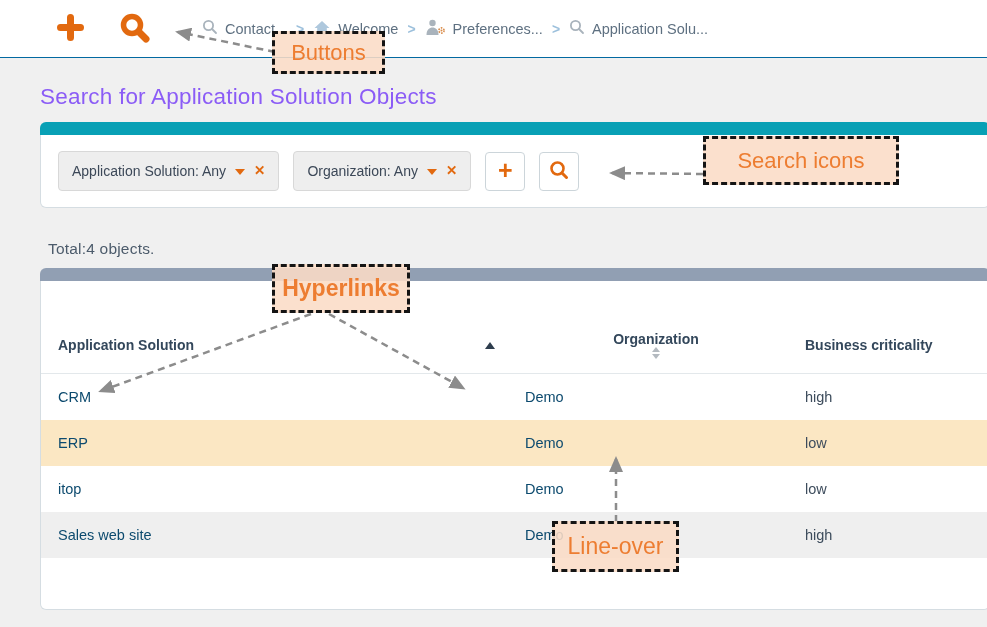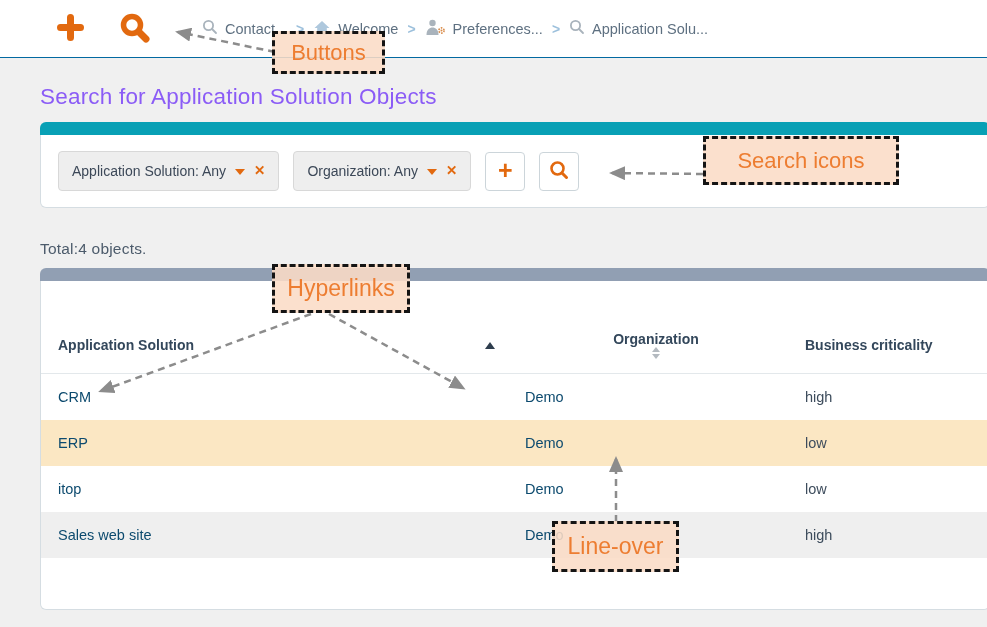--- a/index.html
+++ b/index.html
@@ -30,21 +30,21 @@
   .pill{display:flex;align-items:center;gap:9px;height:38px;padding:0 13px;background:#eeeeee;
         border:1px solid #d8d8d8;border-radius:4px;font-size:14px;color:#3c4858;cursor:pointer;justify-content:space-between;}
   .caret{width:0;height:0;border-left:5px solid transparent;border-right:5px solid transparent;
          border-top:6px solid #e2690f;margin-top:1px;}
   .pill-x{color:#e2690f;font-weight:700;font-size:13.5px;line-height:1;}
   .sq-btn{width:40px;height:39px;background:#fff;border:1px solid #ccd5da;border-radius:4px;
           display:flex;align-items:center;justify-content:center;cursor:pointer;padding:0;}
   .plus-glyph{color:#e2690f;font-size:25px;font-weight:600;line-height:1;margin-top:-2px;}
 
   
-  .total{position:absolute;left:40px;top:240px;font-size:15.5px;color:#4c5b6b;letter-spacing:.2px;}
+  .total{position:absolute;left:48px;top:240px;font-size:15.5px;color:#4c5b6b;letter-spacing:.2px;}
   .table-panel{position:absolute;left:40px;top:268px;width:950px;height:342px;}
   .strip{height:13px;background:#919fb3;border-radius:6px 6px 0 0;}
   .tbl{height:329px;background:#fff;border:1px solid #d5dde2;border-top:none;
        border-radius:0 0 6px 6px;box-sizing:border-box;padding-top:36px;}
   .thead{display:flex;height:56px;align-items:center;border-bottom:1px solid #e3e8eb;
          font-weight:700;font-size:14px;color:#33475b;}
   .c1{width:484px;box-sizing:border-box;padding-left:17px;}
   .c2{width:280px;box-sizing:border-box;flex-direction:column;}
   .c3{flex:1;box-sizing:border-box;}
   .th{display:flex;align-items:center;justify-content:space-between;cursor:pointer;}
@@ -62,21 +62,21 @@
   .tr.alt{background:#efefef;}
   .lnk{color:#0c4a6e;text-decoration:none;cursor:pointer;}
   .crit{color:#3d4c5c;}
 
   
   .arrows{position:absolute;left:0;top:0;width:987px;height:627px;z-index:30;pointer-events:none;}
   .ann{position:absolute;z-index:40;background:rgba(250,220,198,.88);border:3px dashed #141414;
        color:#ed7d31;display:flex;align-items:center;justify-content:center;box-sizing:border-box;}
   .ann-buttons{left:272px;top:31px;width:113px;height:43px;font-size:22px;}
   .ann-search-icons{left:703px;top:136px;width:196px;height:49px;font-size:22px;}
-  .ann-hyperlinks{left:272px;top:264px;width:138px;height:49px;font-size:23px;}
+  .ann-hyperlinks{left:272px;top:264px;width:138px;height:49px;font-size:23px;font-weight:bold;}
   .ann-line-over{left:552px;top:521px;width:127px;height:51px;font-size:23px;}
 </style>
 </head>
 <body>
 
 <div class="screen">
 
   <header class="topbar">
     <button class="tb-btn tb-plus">
       <span>

